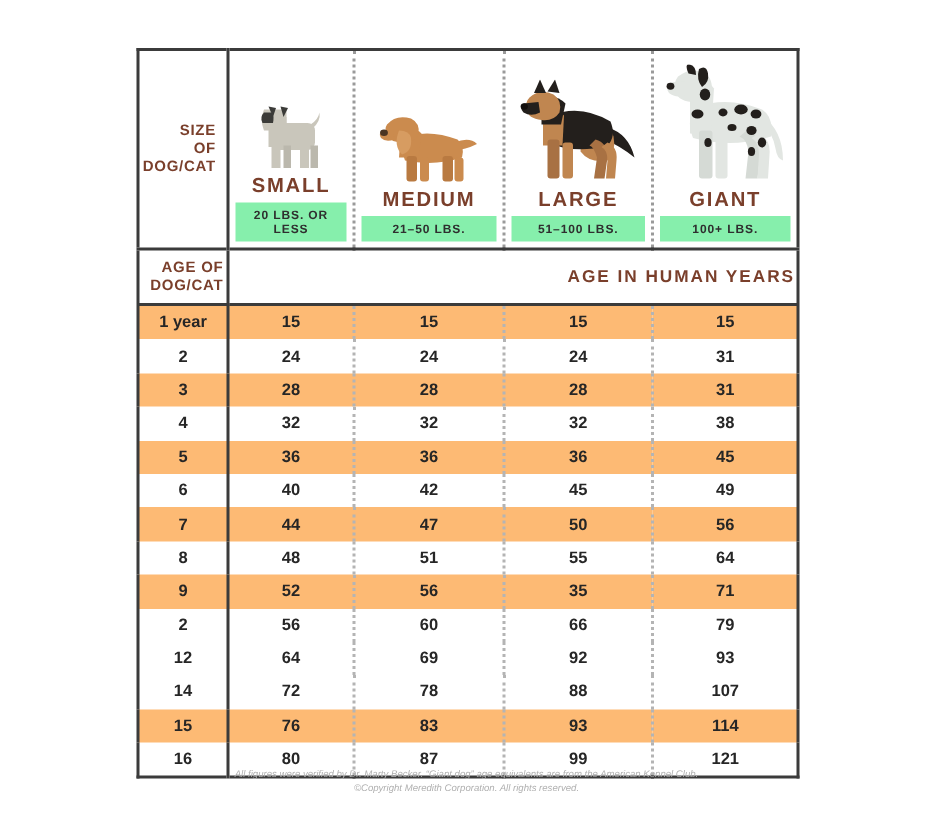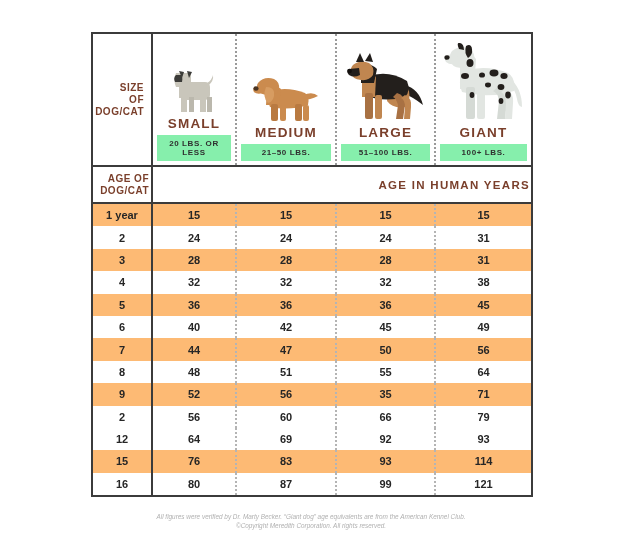--- a/index.html
+++ b/index.html
@@ -374,20 +374,27 @@
         <td class="val-cell">66</td>
         <td class="val-cell">79</td>
       </tr>
       <tr class="data-row">
         <td class="age-cell">12</td>
         <td class="val-cell">64</td>
         <td class="val-cell">69</td>
         <td class="val-cell">92</td>
         <td class="val-cell">93</td>
       </tr>
+      <tr class="data-row">
+        <td class="age-cell">14</td>
+        <td class="val-cell">72</td>
+        <td class="val-cell">78</td>
+        <td class="val-cell">88</td>
+        <td class="val-cell">107</td>
+      </tr>
       <tr class="data-row shaded">
         <td class="age-cell">15</td>
         <td class="val-cell">76</td>
         <td class="val-cell">83</td>
         <td class="val-cell">93</td>
         <td class="val-cell">114</td>
       </tr>
       <tr class="data-row">
         <td class="age-cell">16</td>
         <td class="val-cell">80</td>

